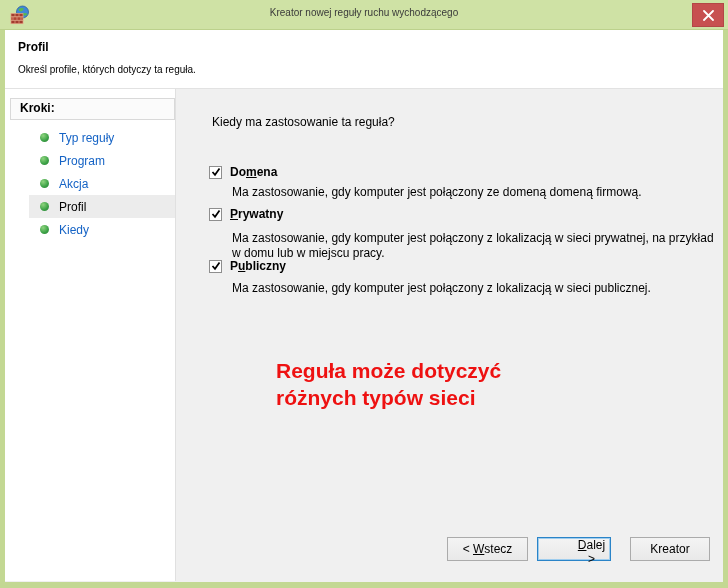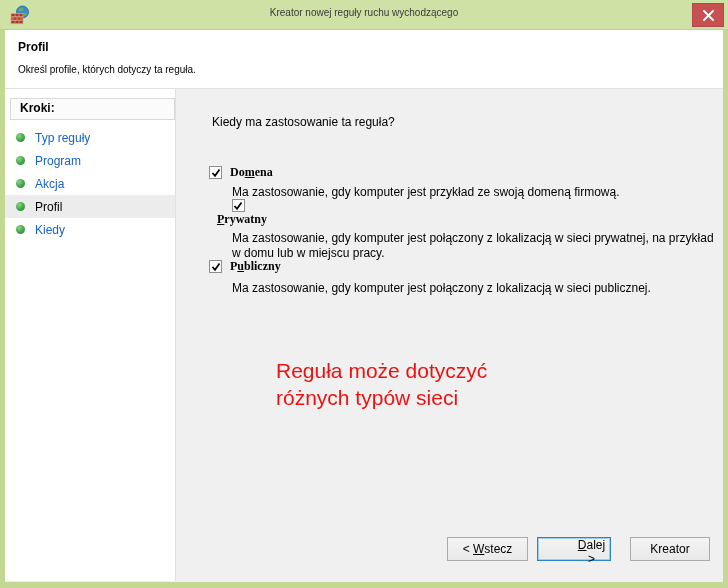--- a/index.html
+++ b/index.html
@@ -60,21 +60,21 @@
     border-right: 1px solid #e0e0e0;
     padding-top: 9px;
   }
   .kroki-box {
     margin-left: 5px;
     border: 1px solid #d9d9d9;
     background: #fbfbfb;
     padding: 2px 0 4px 9px;
     font-weight: bold;
   }
-  .steps { margin-top: 6px; }
+  .steps { margin-top: 6px; padding-left: 24px; }
   .step {
     display: flex; align-items: center;
     height: 23px;
     cursor: pointer;
   }
   .step.current { background: #ececec; cursor: default; }
   .bullet {
     width: 9px; height: 9px; border-radius: 50%;
     margin-left: 11px; flex: 0 0 9px;
     background: radial-gradient(circle at 35% 30%, #8ed47e, #3aa045 60%, #2b7d35);
@@ -82,43 +82,43 @@
   .step-label { margin-left: 10px; color: #1563c5; }
   .step.current .step-label { color: #000; }
 
   
   .main { position: relative; flex: 1; background: #f0f0f0; }
 
   .question { position: absolute; left: 36px; top: 26px; }
 
   .profile-row { position: absolute; display: flex; align-items: center; }
   .row-domain  { left: 33px; top: 76px; }
-  .row-private { left: 33px; top: 110px; flex-direction: column; }
+  .row-private { left: 33px; top: 118px; }
   .row-public  { left: 33px; top: 170px; }
 
   .checkbox {
     width: 13px; height: 13px;
     background: #fff;
     border: 1px solid #8e8e8e;
     display: flex; align-items: center; justify-content: center;
     flex: 0 0 13px;
   }
   .checkbox svg { display: block; }
-  .profile-label { margin-left: 8px; font-weight: bold; font-family: Liberation Serif, serif; }
+  .profile-label { margin-left: 8px; font-weight: bold; }
 
   .profile-desc { position: absolute; left: 56px; width: 485px; line-height: 15px; }
   .desc-domain  { top: 96px; }
   .desc-private { top: 142px; }
   .desc-public  { top: 192px; }
 
   .u { text-decoration: underline; }
 
   .annotation {
     position: absolute; left: 100px; top: 268px;
-    font-size: 21px; font-weight: normal; line-height: 27px;
+    font-size: 21px; font-weight: bold; line-height: 27px;
     color: #ee1111;
   }
 
   
   .button-row {
     position: absolute; left: 271px; top: 448px;
     display: flex; align-items: center;
   }
   .btn {
     height: 24px;
@@ -204,21 +204,21 @@
         <div class="question">Kiedy ma zastosowanie ta reguła?</div>
 
         <div class="profile-row row-domain">
           <span class="checkbox">
             <svg width="10" height="10" viewBox="0 0 10 10">
               <path d="M1.5 5 L4 7.8 L8.5 1.5" fill="none" stroke="#000" stroke-width="1.7"></path>
             </svg>
           </span>
           <label class="profile-label"><span>Do</span><span class="u">m</span><span>ena</span></label>
         </div>
-        <div class="profile-desc desc-domain">Ma zastosowanie, gdy komputer jest przykład ze swoją domeną firmową.</div>
+        <div class="profile-desc desc-domain">Ma zastosowanie, gdy komputer jest połączony ze domeną domeną firmową.</div>
 
         <div class="profile-row row-private">
           <span class="checkbox">
             <svg width="10" height="10" viewBox="0 0 10 10">
               <path d="M1.5 5 L4 7.8 L8.5 1.5" fill="none" stroke="#000" stroke-width="1.7"></path>
             </svg>
           </span>
           <label class="profile-label"><span></span><span class="u">P</span><span>rywatny</span></label>
         </div>
         <div class="profile-desc desc-private">Ma zastosowanie, gdy komputer jest połączony z lokalizacją w sieci prywatnej, na przykład w domu lub w miejscu pracy.</div>

